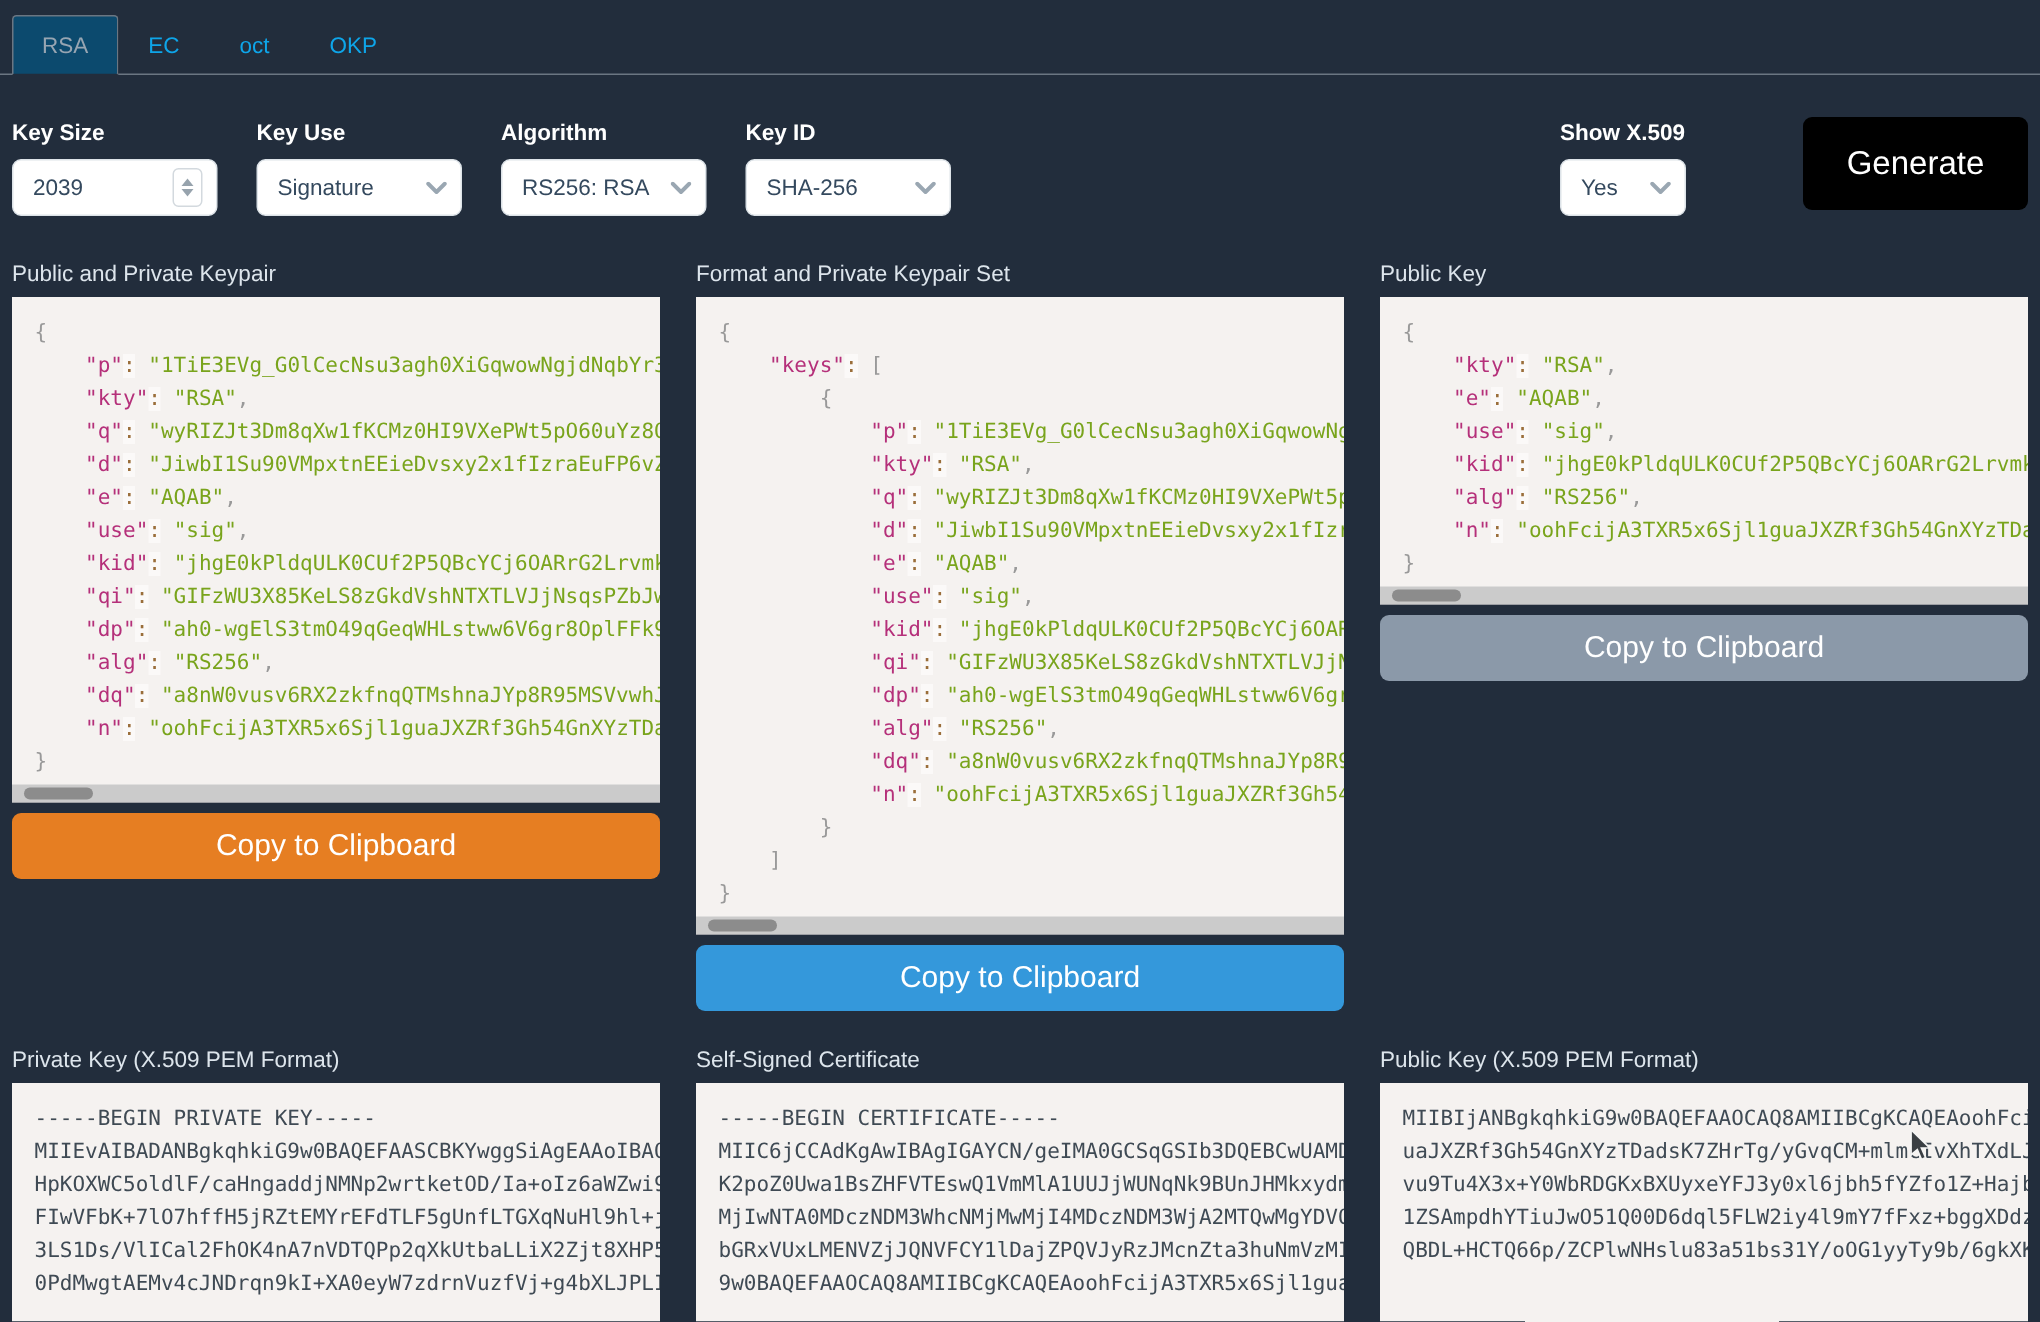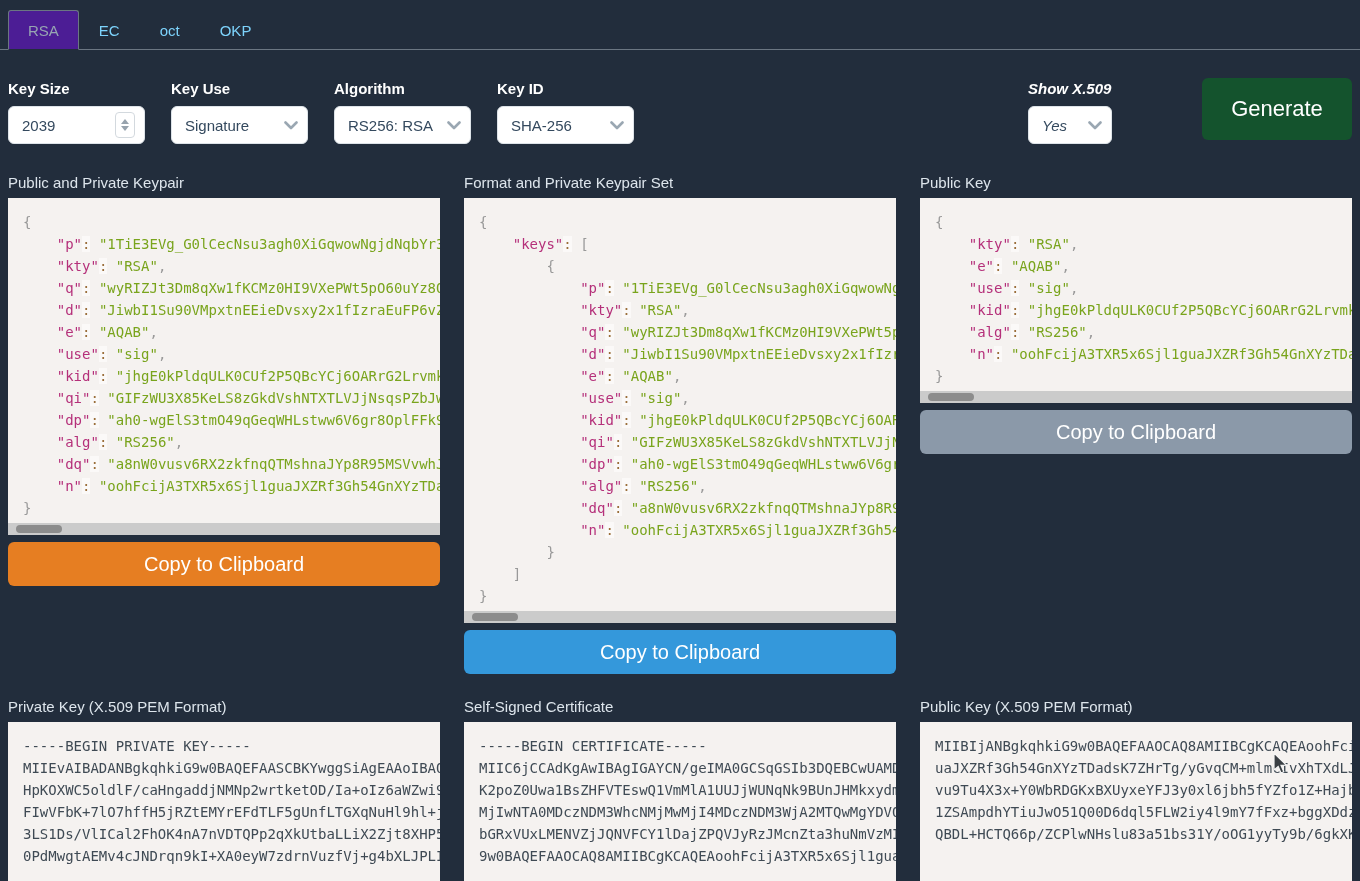--- a/index.html
+++ b/index.html
@@ -14,42 +14,42 @@
 
   
   .tabbar {
     display: flex;
     padding: 10px 0 0 8px;
     border-bottom: 1px solid #6b7682;
   }
   .tab {
     padding: 11px 19px 10px;
     font-size: 15px;
-    color: #7dd3fc;
+    color: #0ea5e9;
     border: 1px solid transparent;
     border-radius: 3px 3px 0 0;
     margin-bottom: -1px;
     cursor: default;
   }
   .tab.active {
     color: #97a5b2;
-    background: #4c1d95;
+    background: #0c4a6e;
     border-color: #6b7682 #6b7682 #222d3c #6b7682;
     text-align: right;
   }
 
   
   .toolbar {
     display: flex;
     align-items: center;
     margin: 30px 8px 0;
   }
   .fields { display: flex; }
   .fgroup { width: 137px; margin-right: 26px; }
-  .fgroup.xgroup { width: 84px; margin-left: auto; margin-right: 14px; font-style: italic; }
+  .fgroup.xgroup { width: 84px; margin-left: auto; margin-right: 2px; }
   .fgroup label {
     display: block;
     color: #ffffff;
     font-size: 15px;
     font-weight: 700;
     margin: 0 0 9px 0;
     white-space: nowrap;
   }
   .control {
     height: 38px;
@@ -76,21 +76,21 @@
     flex-direction: column;
     align-items: center;
     justify-content: center;
   }
   .arr-up { width:0; height:0; border-left:4px solid transparent; border-right:4px solid transparent; border-bottom:5px solid #97a3ad; margin:1px 0; }
   .arr-dn { width:0; height:0; border-left:4px solid transparent; border-right:4px solid transparent; border-top:5px solid #97a3ad; margin:1px 0; }
 
   .generate {
     width: 150px; height: 62px;
     margin: -7px 0 0 76px;
-    background: #14532d;
+    background: #000000;
     color: #fff;
     border: none;
     border-radius: 6px;
     font-size: 22px;
     font-family: inherit;
     cursor: pointer;
   }
 
   
   .row { display: flex; gap: 24px; margin: 30px 8px 0; }

